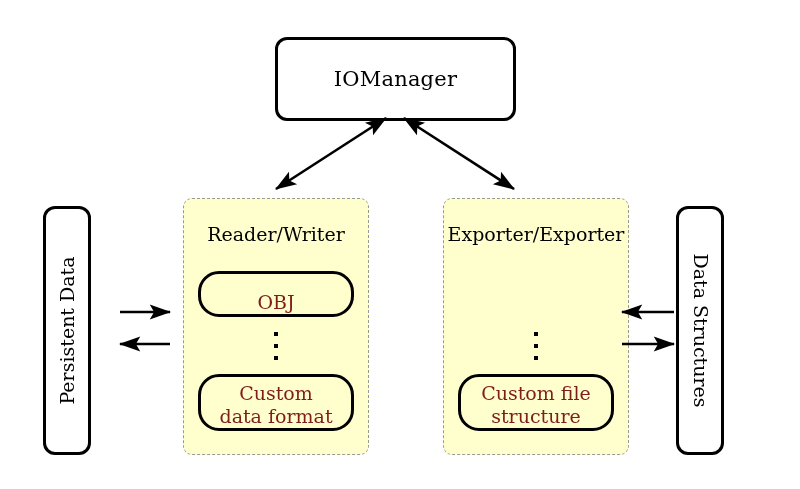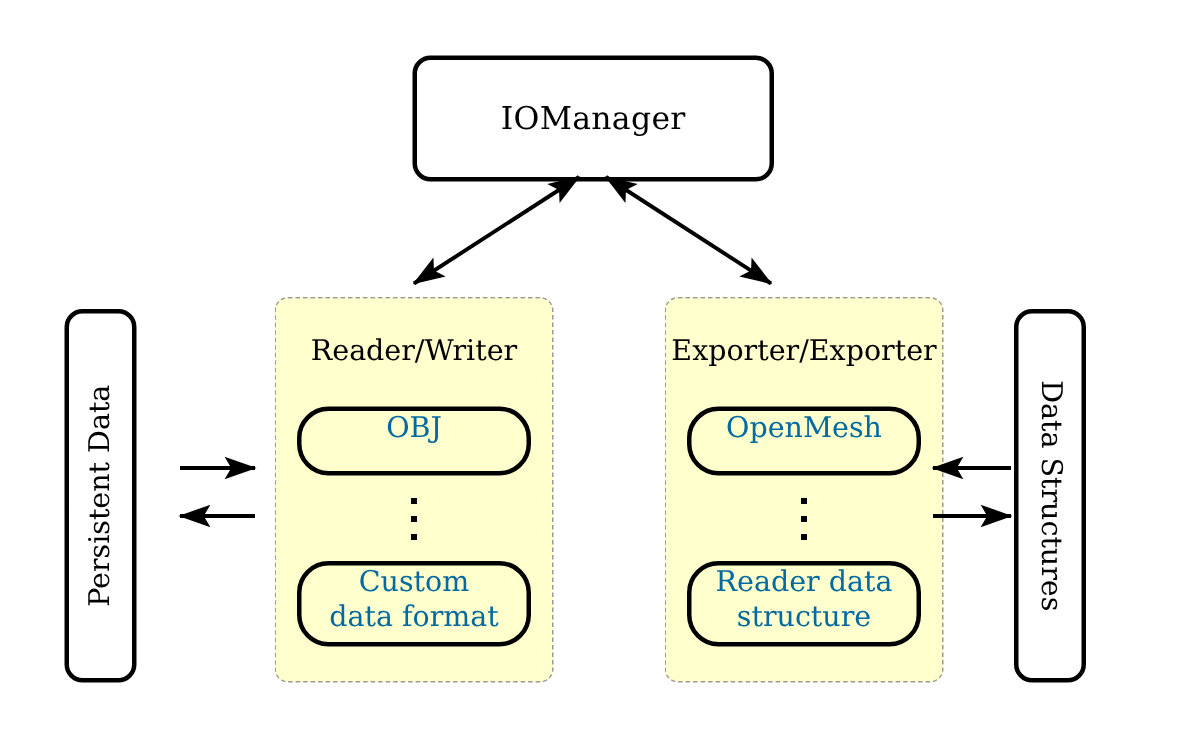--- a/index.html
+++ b/index.html
@@ -105,26 +105,26 @@
   }
 
   
   .inner-box {
     position: absolute;
     box-sizing: border-box;
     border: 3px solid #000000;
     border-radius: 21px;
     background: #fffecd;
     display: flex;
-    align-items: flex-start;
+    align-items: flex-end;
     justify-content: center;
     text-align: center;
     font-size: 19px;
     line-height: 1.22;
-    color: #0369a1;
+    color: #7f1d1d;
   }
   .inner-top {
     left: 14px;
     right: 14px;
     top: 72px;
     height: 46px;
   }
   .inner-bottom {
     left: 14px;
     right: 14px;
@@ -194,33 +194,30 @@
       <span>
         <span>Custom</span><br>
         <span>data format</span>
       </span>
     </div>
   </div>
 
   <div class="panel" id="panel-importerexporter">
     <div class="panel-title">Exporter/Exporter</div>
 
-    <div class="inner-box inner-top">
-      <span>OpenMesh</span>
-    </div>
 
     <div class="vdots">
       <i></i>
       <i></i>
       <i></i>
     </div>
 
     <div class="inner-box inner-bottom">
       <span>
-        <span>Reader data</span><br>
+        <span>Custom file</span><br>
         <span>structure</span>
       </span>
     </div>
   </div>
 
   <svg id="arrows" viewBox="0 0 800 489">
     <defs>
       <marker id="ahead" markerWidth="9" markerHeight="9" refX="8.2" refY="3.2" orient="auto" markerUnits="strokeWidth">
         <path d="M0.4,0.3 L8.6,3.2 L0.4,6.1 L2.1,3.2 Z" fill="#000000"></path>
       </marker>

